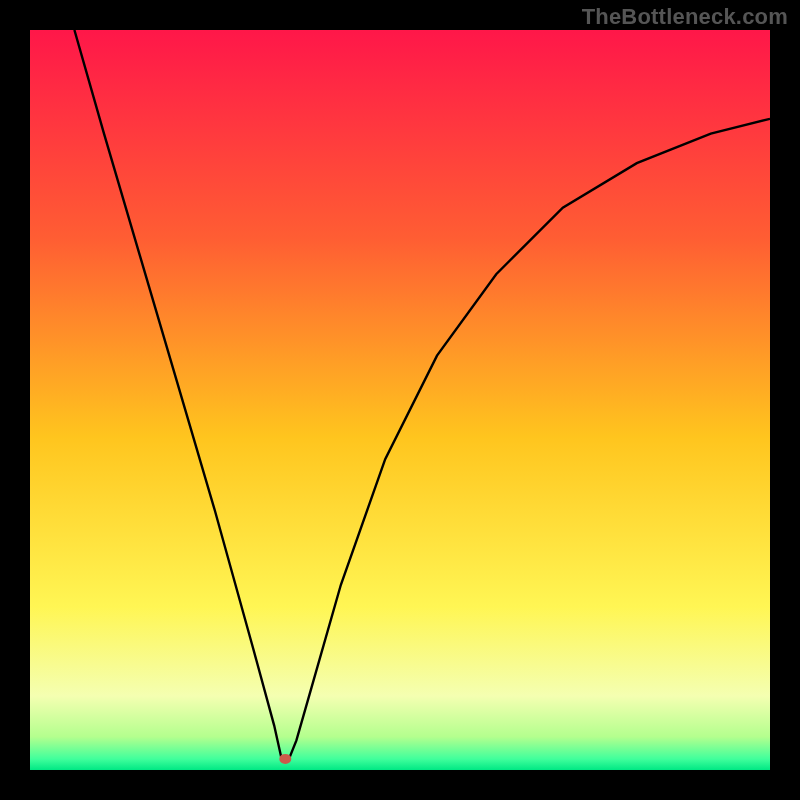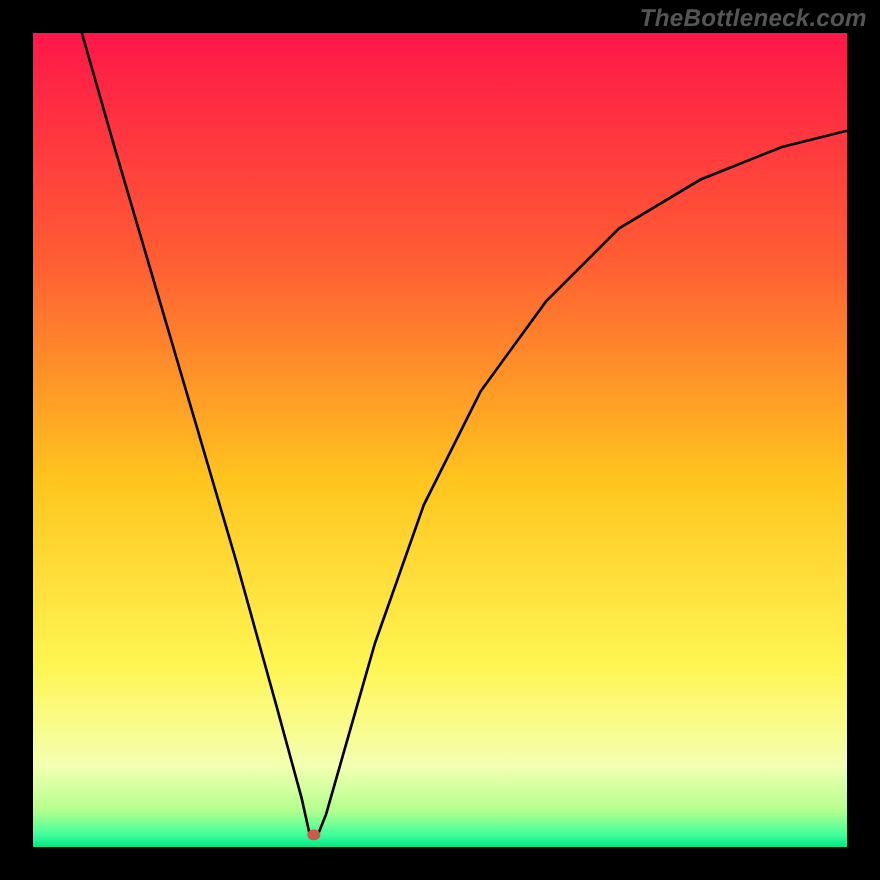--- a/index.html
+++ b/index.html
@@ -19,21 +19,20 @@
   }
   .watermark {
     position: absolute;
     top: 4px;
     right: 12px;
     color: #555;
     font-size: 22px;
     font-weight: bold;
     letter-spacing: 0.2px;
     user-select: none;
-    font-style: italic;
   }
   .plot-wrap {
     position: absolute;
     left: 30px;
     top: 30px;
     width: 740px;
     height: 740px;
     background: #000;
   }
   svg {

